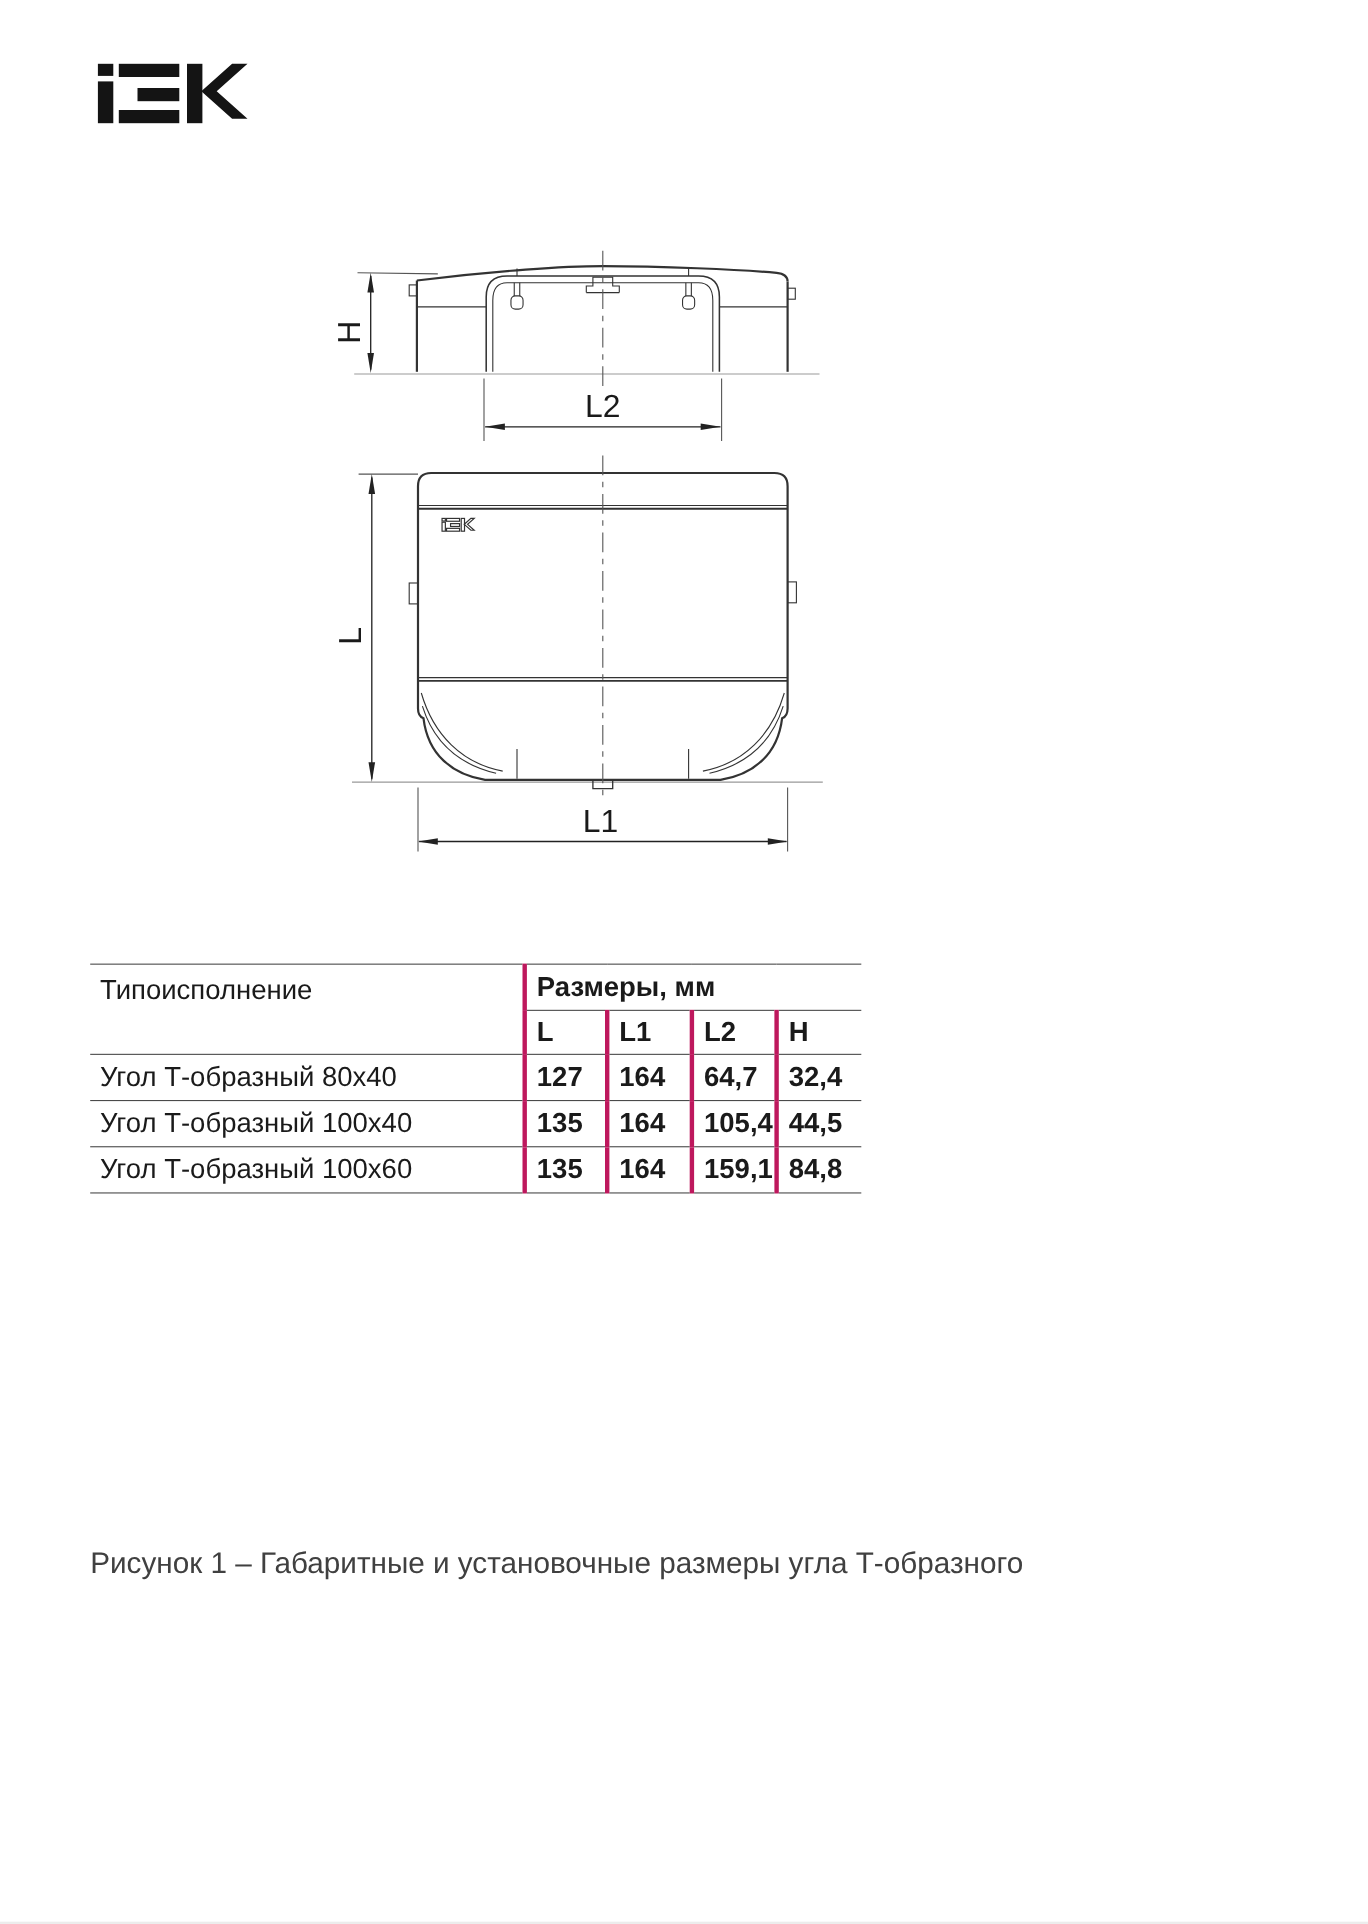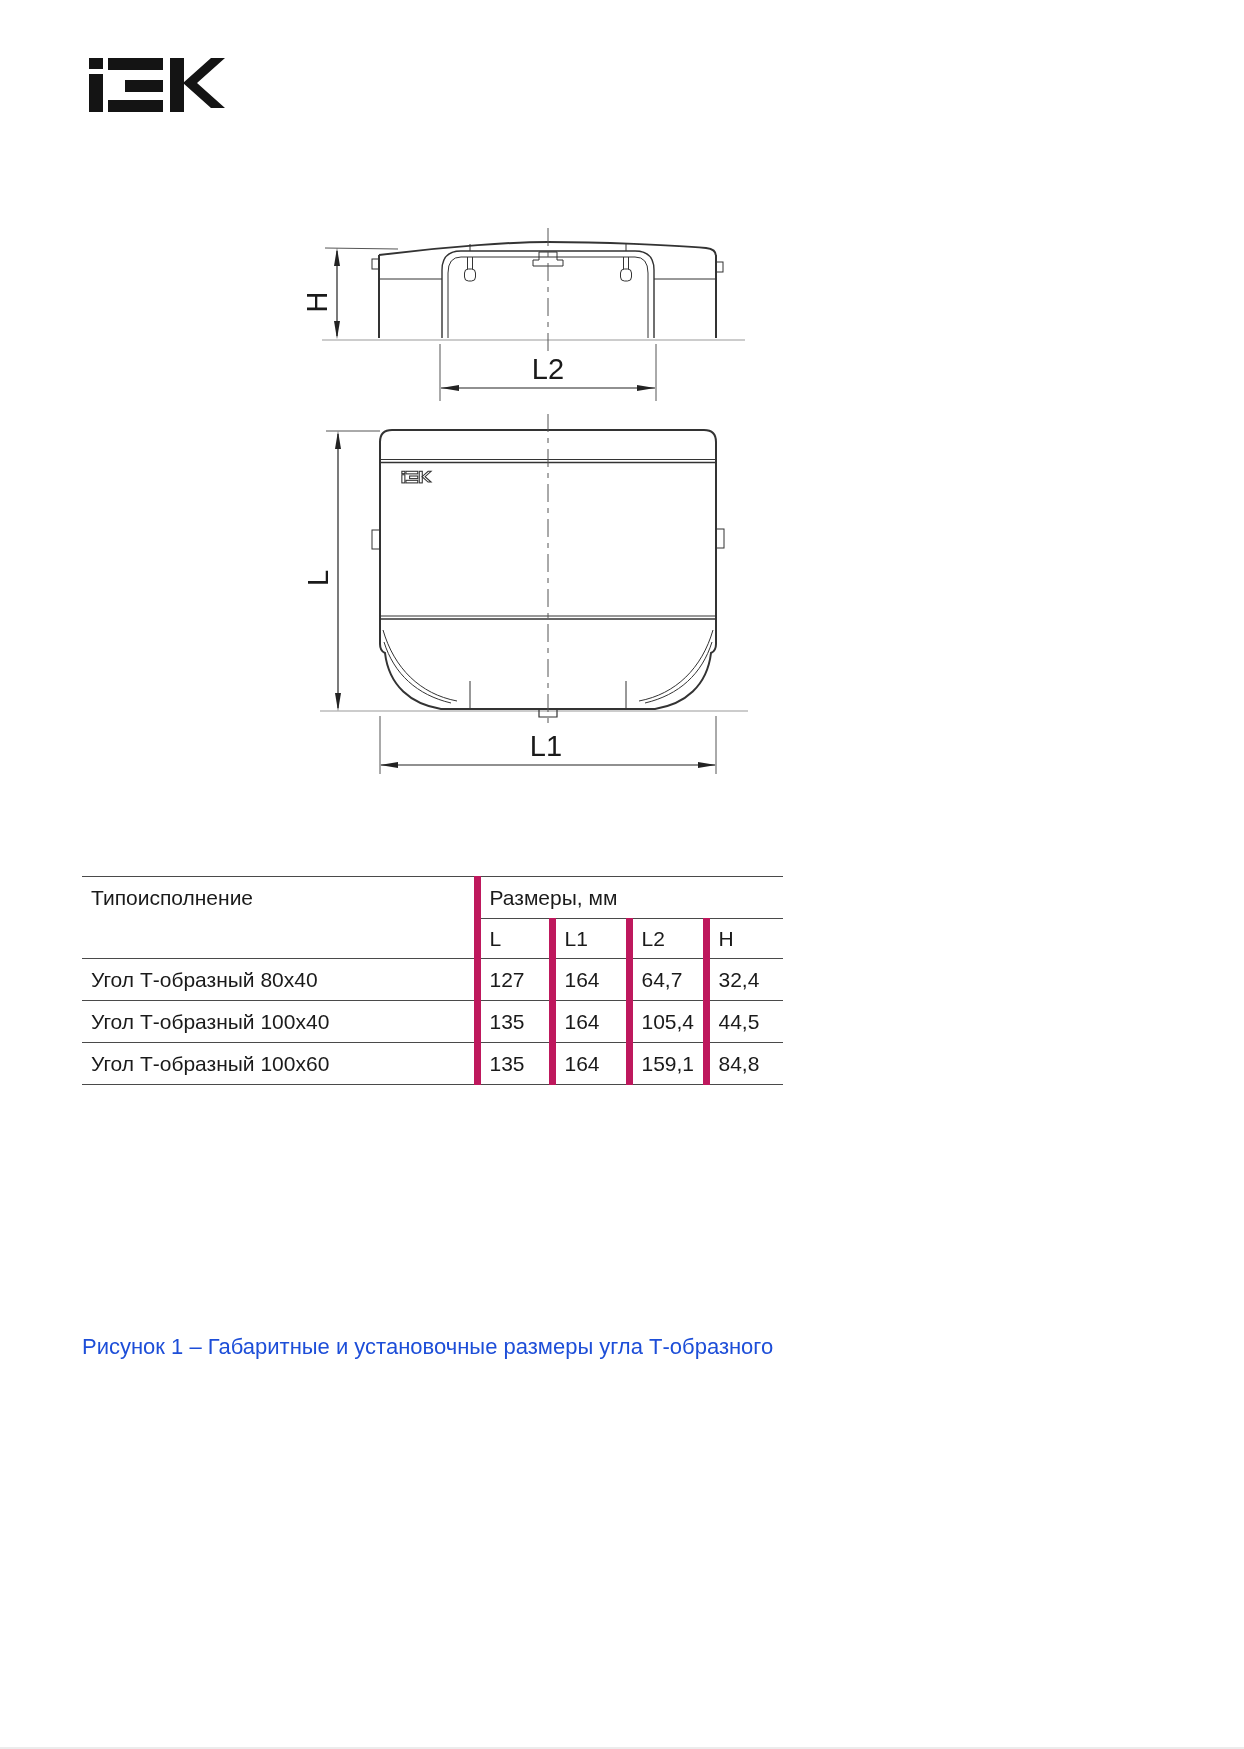--- a/index.html
+++ b/index.html
@@ -11,42 +11,42 @@
     color:#1a1a1a;
     overflow:hidden;
   }
   .drawing-svg{position:absolute;left:0;top:0;width:1244px;height:1749px;}
 
   
   .spec-table-wrap{position:absolute;left:82px;top:876px;width:701px;}
   table.spec{
     border-collapse:collapse;
     width:701px;
-    font-size:21px;
+    font-size:25px;
     color:#1a1a1a;
     table-layout:fixed;
   }
   table.spec th, table.spec td{
     font-weight:normal;
     text-align:left;
     padding:0 0 0 9px;
     border-bottom:1px solid #4a4a4a;
     white-space:nowrap;
     overflow:hidden;
   }
   table.spec tr.hrow1 th{border-top:1px solid #4a4a4a;}
-  table.spec .vline{border-left:7px solid #be185d;}
+  table.spec .vline{border-left:4px solid #be185d;font-weight:bold;}
   table.spec th.type-head{vertical-align:top;padding-top:9px;}
   table.spec tr.hrow1{height:42px;}
   table.spec tr.hrow2{height:40px;}
   table.spec tr.drow{height:42px;}
 
   .fig-caption{
-    position:absolute;left:82px;top:1334px;
-    font-size:22px;color:#1d4ed8;white-space:nowrap;
+    position:absolute;left:82px;top:1406px;
+    font-size:27px;color:#404040;white-space:nowrap;
   }
   .page-bottom-line{
     position:absolute;left:0;bottom:0;width:100%;height:2px;background:#ececec;
   }
 </style>
 </head>
 <body>
 
 <div class="page">
 

